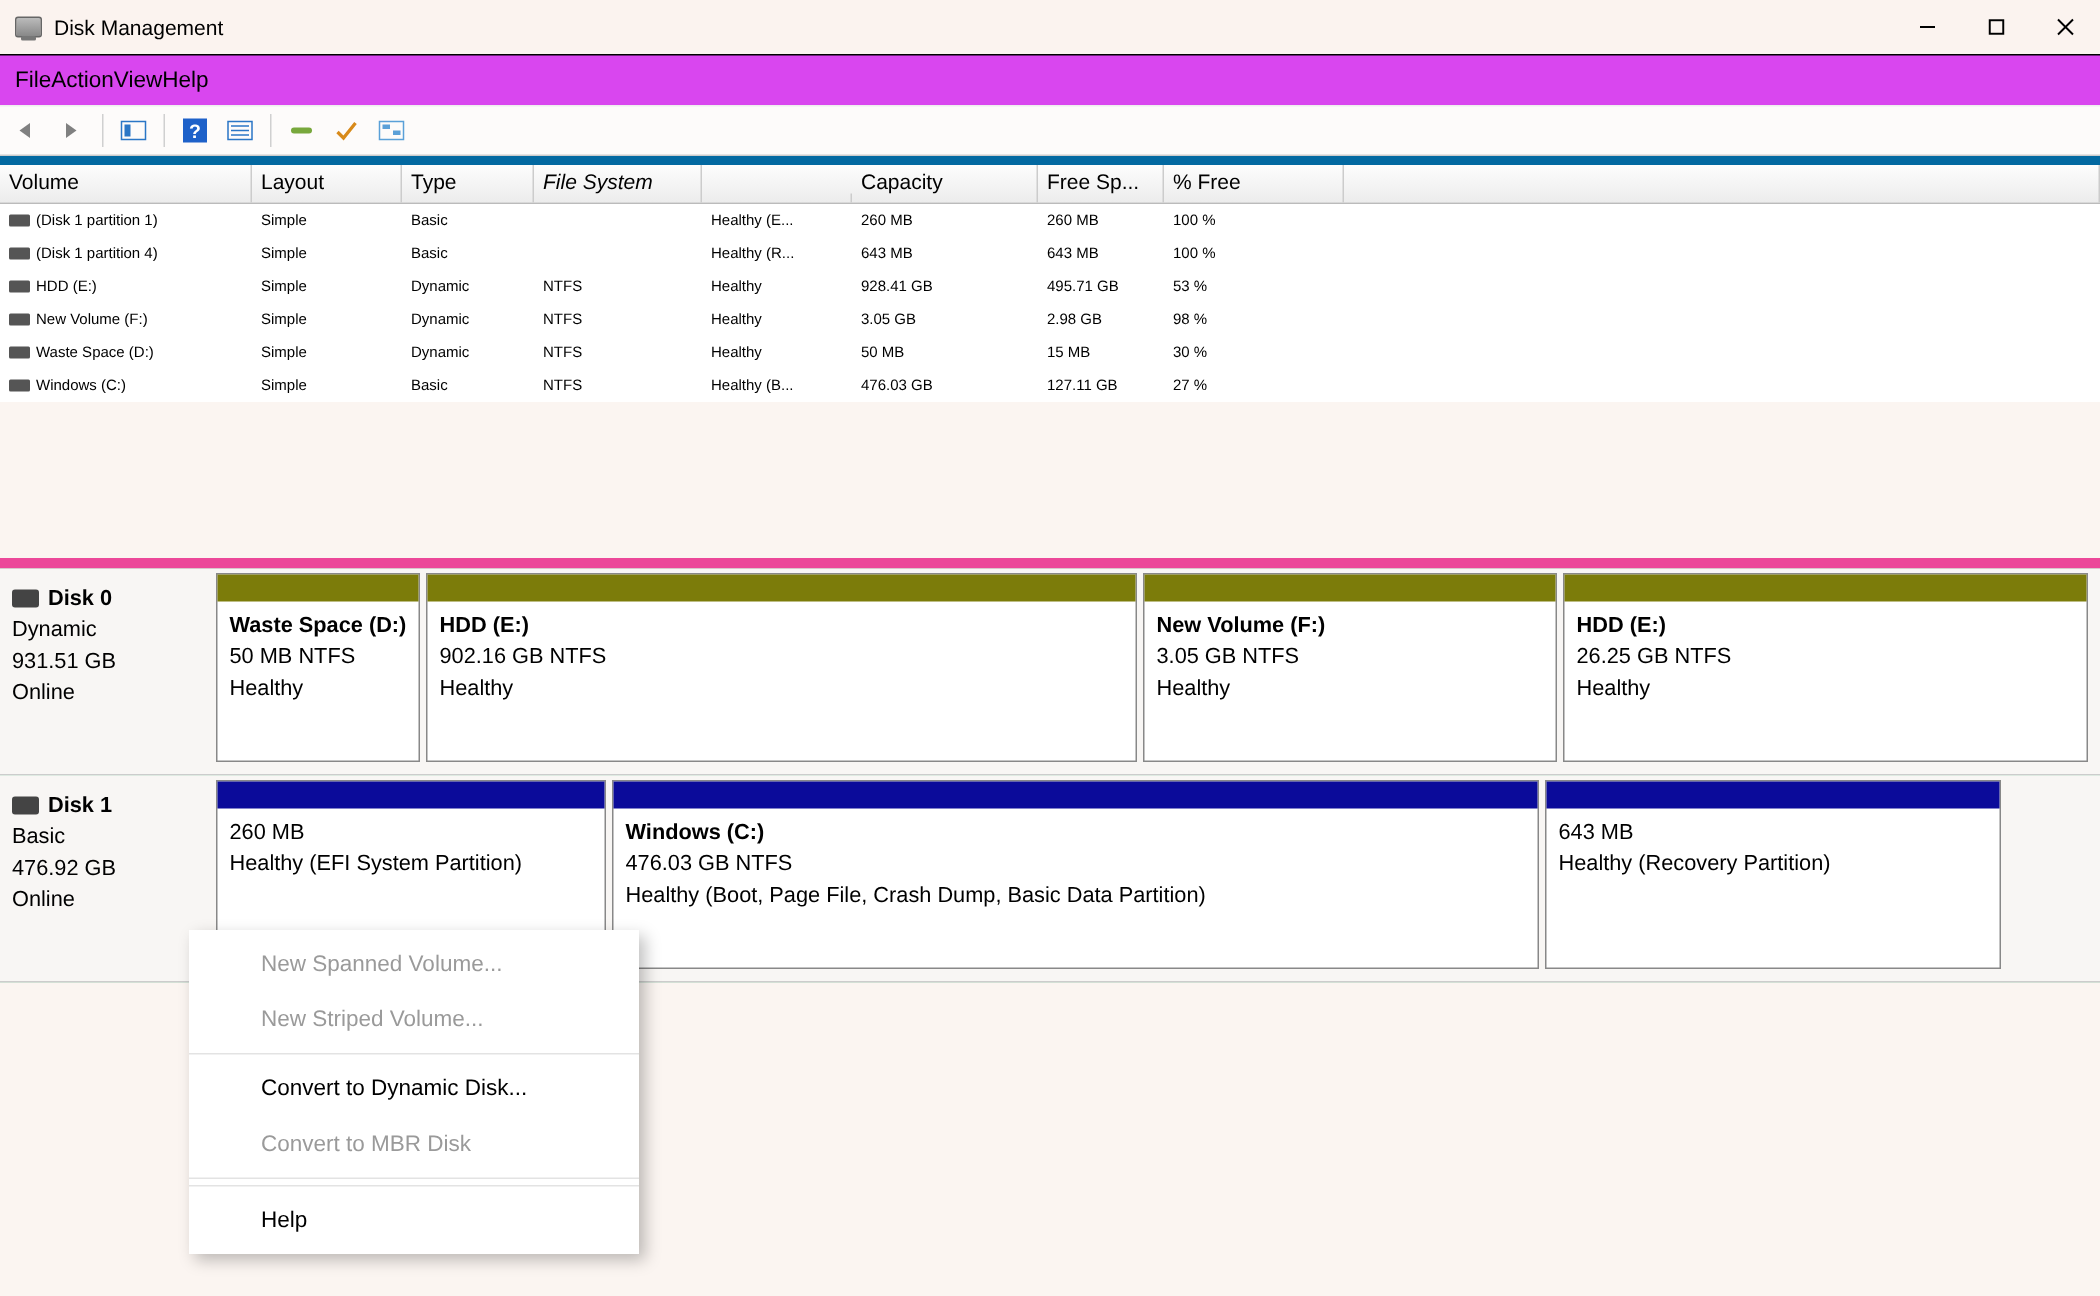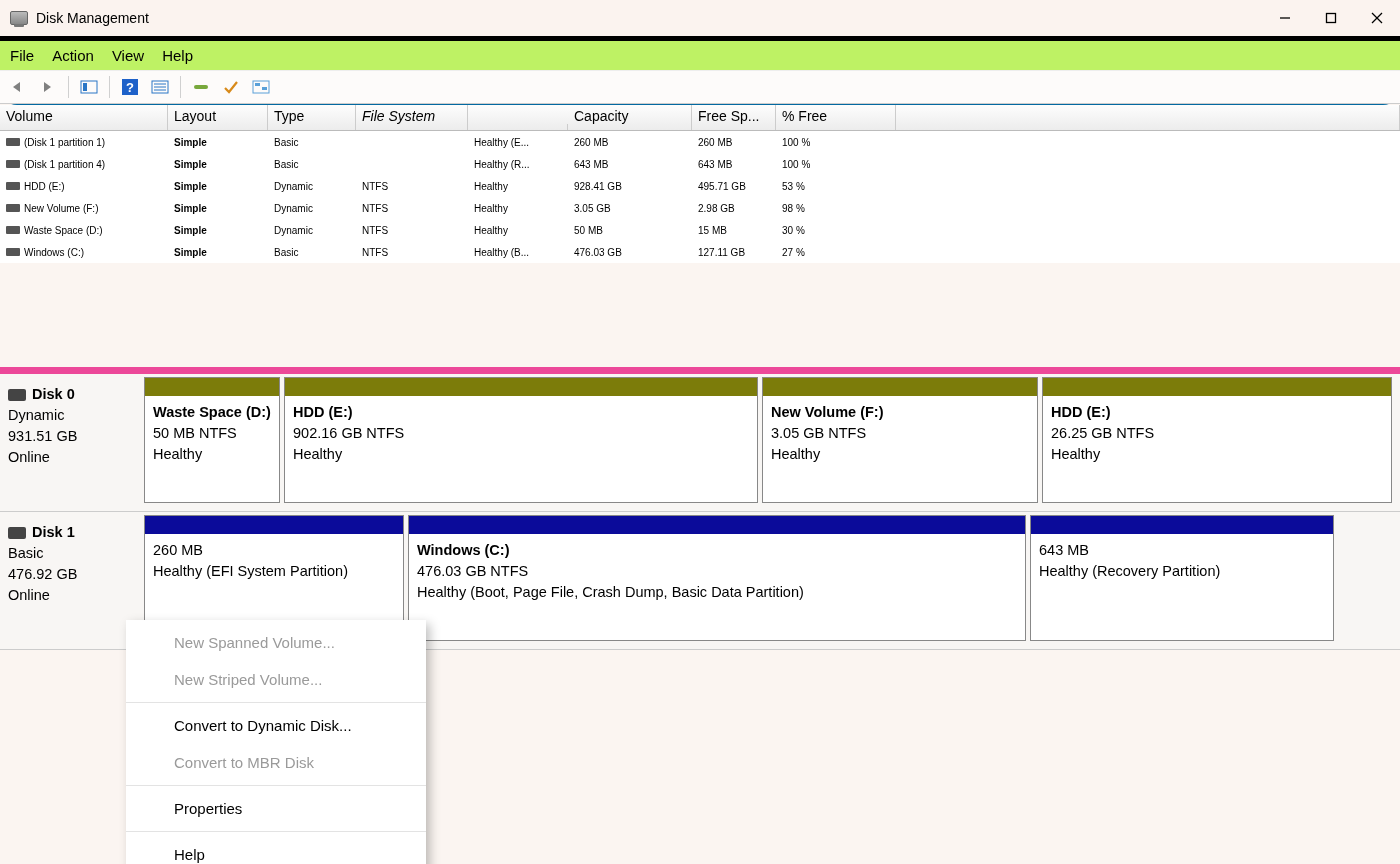--- a/index.html
+++ b/index.html
@@ -6,39 +6,39 @@
   html, body { width: 1400px; height: 864px; background: #fbf5f1; overflow: hidden; }
 
   
   .titlebar { height: 36px; display: flex; align-items: center; justify-content: space-between; background: #fbf3ef; }
   .titlebar-left { display: flex; align-items: center; gap: 8px; padding-left: 10px; }
   .titlebar-title { font-size: 14px; color: #000; }
   .win-controls { display: flex; }
   .win-btn { width: 46px; height: 36px; display:flex;align-items:center;justify-content:center; font-size:14px; color:#000;}
 
   
-  .menubar { height: 34px; display:flex; align-items:center; gap:18px; padding:0 10px; background:#bef264; border-top:5px solid #000000;}
+  .menubar { height: 34px; display:flex; align-items:center; padding:0 10px; background:#d946ef; border-top:1px solid #000000;}
   .menubar span { font-size:15px; color:#000; }
 
   
   .toolbar { height: 34px; display:flex; align-items:center; gap:6px; padding:0 6px; background:#fdfbfa; border-top:1px solid #eee; border-bottom:1px solid #ccc;}
   .tb-btn { width:24px; height:24px; display:flex; align-items:center; justify-content:center; }
   .tb-sep { width:1px; height:22px; background:#d0d0d0; margin:0 2px;}
 
   
-  .volume-pane { background:#fff; border-top:1px solid #0369a1;border-radius:17px; }
+  .volume-pane { background:#fff; border-top:6px solid #0369a1; }
   .vol-header { display:flex; height:26px; background:linear-gradient(#fdfdfd,#ececec); border-bottom:1px solid #bbb; font-size:14px;}
   .vh { padding:3px 6px; border-right:1px solid #ccc; overflow:hidden; white-space:nowrap; text-overflow:ellipsis;}
   .vh-vol { width:168px;} .vh-lay{width:100px;} .vh-type{width:88px;} .vh-fs{width:112px;font-style:italic;}
   .vh-stat{width:100px;margin-top:19px;} .vh-cap{width:124px;} .vh-free{width:84px;} .vh-pct{width:120px;}
   .vh-rest{flex:1;}
   .vol-rows { background:#fff;}
   .vrow { display:flex; height:22px; font-size:10px; align-items:center;}
   .vc { padding:0 6px; overflow:hidden; white-space:nowrap; text-overflow:ellipsis;}
-  .vc-vol{width:168px; display:flex; align-items:center; gap:4px;} .vc-lay{width:100px;font-weight:bold;} .vc-type{width:88px;}
+  .vc-vol{width:168px; display:flex; align-items:center; gap:4px;} .vc-lay{width:100px;} .vc-type{width:88px;}
   .vc-fs{width:112px;} .vc-stat{width:100px;} .vc-cap{width:124px;} .vc-free{width:84px;} .vc-pct{width:120px;}
   .vicon { width:14px; height:8px; background:#555; border-radius:1px; display:inline-block;}
 
   
   .diskpane { border-top:7px solid #ec4899; background:#86efac; margin-top:104px; }
   .diskrow { display:flex; border-bottom:1px solid #ccc; min-height:138px; background:#f8f6f4;}
   .diskhdr { width:140px; padding:10px 8px; font-size:14.5px; line-height:1.45; }
   .diskhdr b { font-weight:600;}
   .dicon { width:18px; height:12px; background:#444; display:inline-block; margin-right:6px; border-radius:2px; vertical-align:middle;}
   .partrow { flex:1; padding:3px 4px 8px 4px; display:flex; gap:4px;}
@@ -323,16 +323,15 @@
     </div>
   </div>
 
 <div class="ctxmenu">
   <div class="ctx-item disabled">New Spanned Volume...</div>
   <div class="ctx-item disabled">New Striped Volume...</div>
   <div class="ctx-sep"></div>
   <div class="ctx-item">Convert to Dynamic Disk...</div>
   <div class="ctx-item disabled">Convert to MBR Disk</div>
   <div class="ctx-sep"></div>
-  <div class="ctx-item">Properties</div>
   <div class="ctx-sep"></div>
   <div class="ctx-item">Help</div>
 </div>
 
 </body></html>

